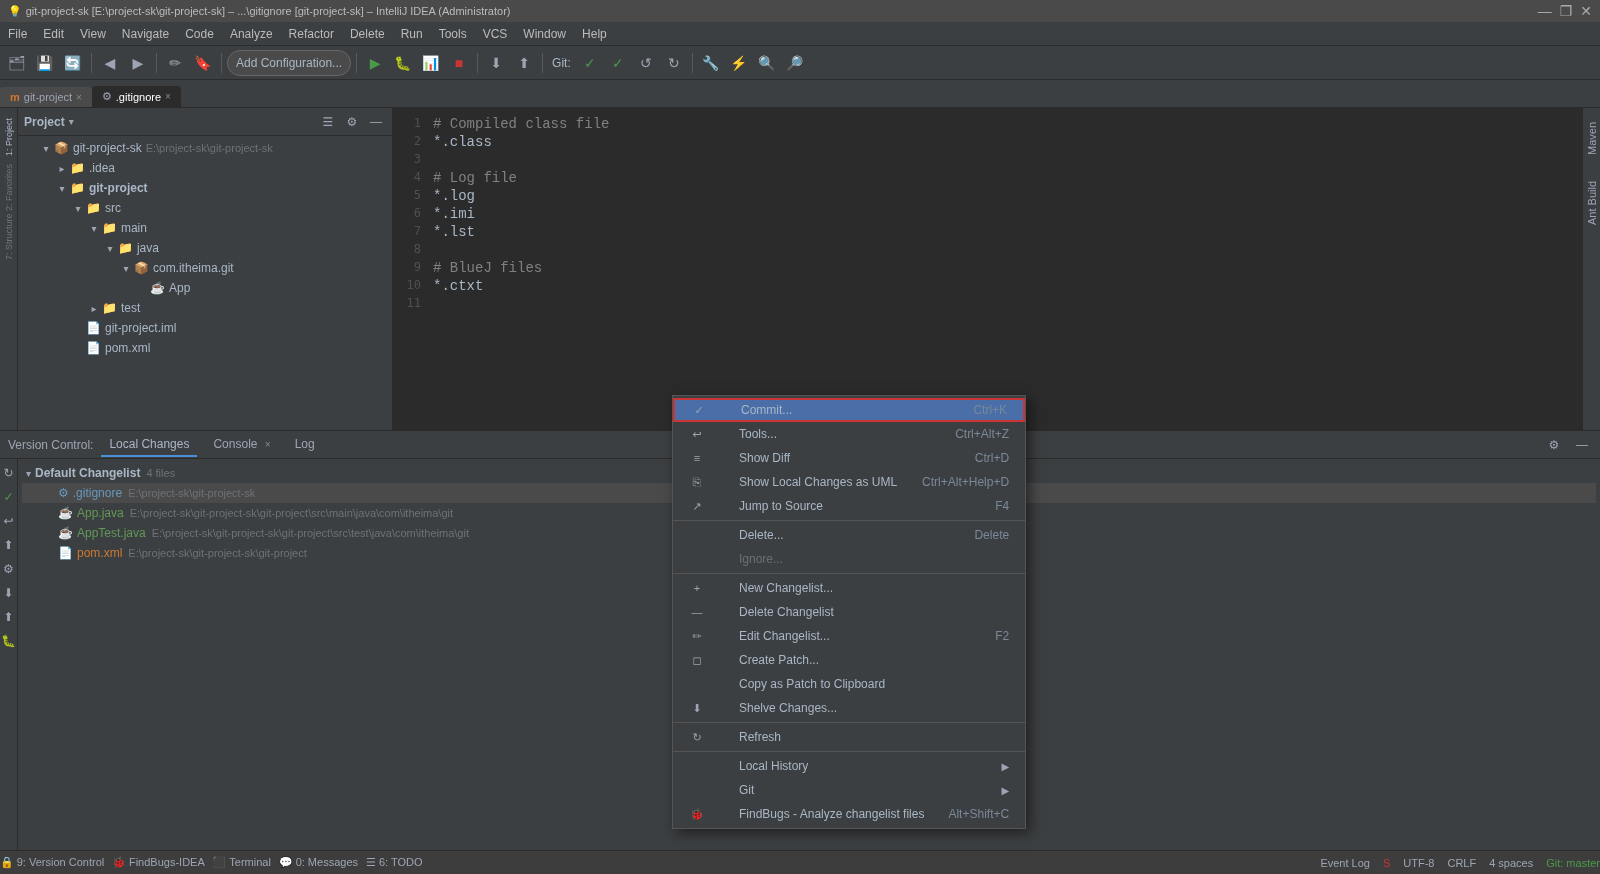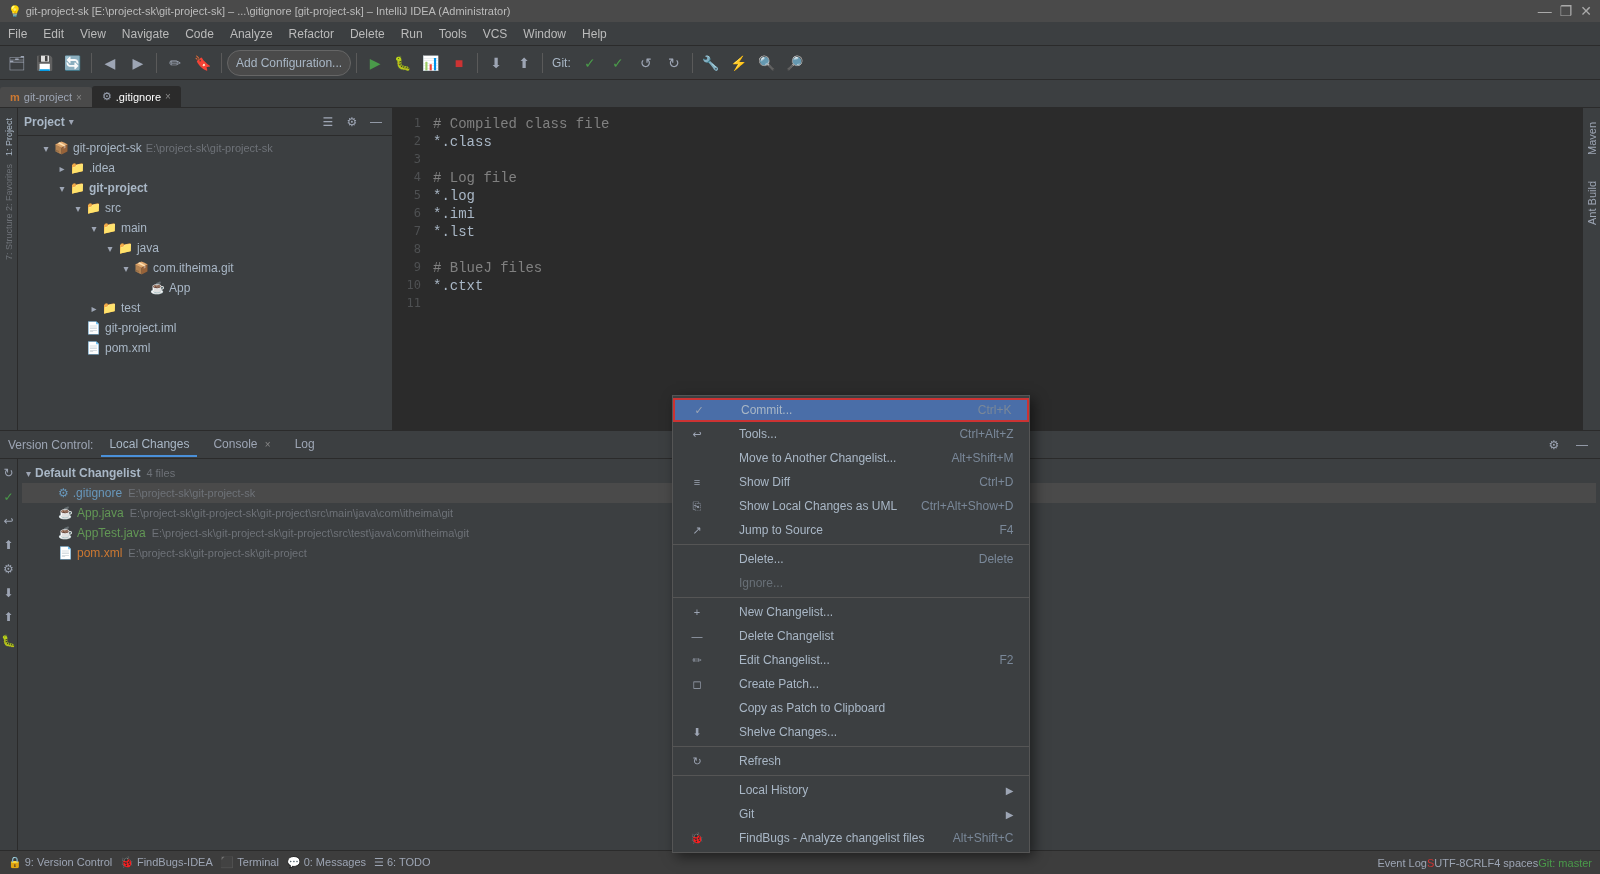--- a/index.html
+++ b/index.html
@@ -84,23 +84,23 @@
     .ctx-item { height: 24px; display: flex; align-items: center; padding: 0 16px; cursor: pointer; position: relative; }
     .ctx-item.selected { background: #4a6ea8; }
     .ctx-label { font-size: 12px; color: #a9b7c6; flex: 1; margin-left: 30px; }
     .ctx-shortcut { font-size: 12px; color: #7a8899; margin-left: 24px; }
     .ctx-separator { height: 1px; background: #555; margin: 2px 0; }
     .ctx-icon { width: 16px; margin-right: 4px; text-align: center; font-size: 11px; color: #9da5b4; }
     .ctx-arrow { font-size: 10px; color: #9da5b4; margin-left: 8px; }
     .ctx-disabled { opacity: 0.4; pointer-events: none; }
 
     
-    .status-bar { height: 24px; background: #3d3d3d; border-top: 1px solid #2b2b2b; display: flex; align-items: center; justify-content: space-between; padding: 0 8px; }
+    .status-bar { height: 24px; background: #3d3d3d; border-top: 1px solid #2b2b2b; display: flex; align-items: center; justify-content: space-between; padding: 0 0; }
     .status-left { display: flex; align-items: center; gap: 8px; }
-    .status-right { display: flex; align-items: flex-end; gap: 0; }
+    .status-right { display: flex; align-items: flex-end; gap: 13px; }
     .status-item { font-size: 11px; color: #9da5b4; cursor: pointer; }
 
     
     ::-webkit-scrollbar { width: 6px; height: 6px; }
     ::-webkit-scrollbar-track { background: #3c3f41; }
     ::-webkit-scrollbar-thumb { background: #5a5a5a; border-radius: 3px; }
 
     
     .git-check { color: #4a9a4a; }
   </style>
@@ -440,36 +440,31 @@
     <span class="ctx-label">Commit...</span>
     <span class="ctx-shortcut">Ctrl+K</span>
   </div>
 
   <div class="ctx-item">
     <span class="ctx-icon">↩</span>
     <span class="ctx-label">Tools...</span>
     <span class="ctx-shortcut">Ctrl+Alt+Z</span>
   </div>
 
-  <div class="ctx-item">
-    <span class="ctx-icon"></span>
-    <span class="ctx-label">Move to Another Changelist...</span>
-    <span class="ctx-shortcut">Alt+Shift+M</span>
-  </div>
 
   <div class="ctx-item">
     <span class="ctx-icon">≡</span>
     <span class="ctx-label">Show Diff</span>
     <span class="ctx-shortcut">Ctrl+D</span>
   </div>
 
   <div class="ctx-item">
     <span class="ctx-icon">⎘</span>
     <span class="ctx-label">Show Local Changes as UML</span>
-    <span class="ctx-shortcut">Ctrl+Alt+Show+D</span>
+    <span class="ctx-shortcut">Ctrl+Alt+Help+D</span>
   </div>
 
   <div class="ctx-item">
     <span class="ctx-icon">↗</span>
     <span class="ctx-label">Jump to Source</span>
     <span class="ctx-shortcut">F4</span>
   </div>
   <div class="ctx-separator"></div>
 
   <div class="ctx-item">

